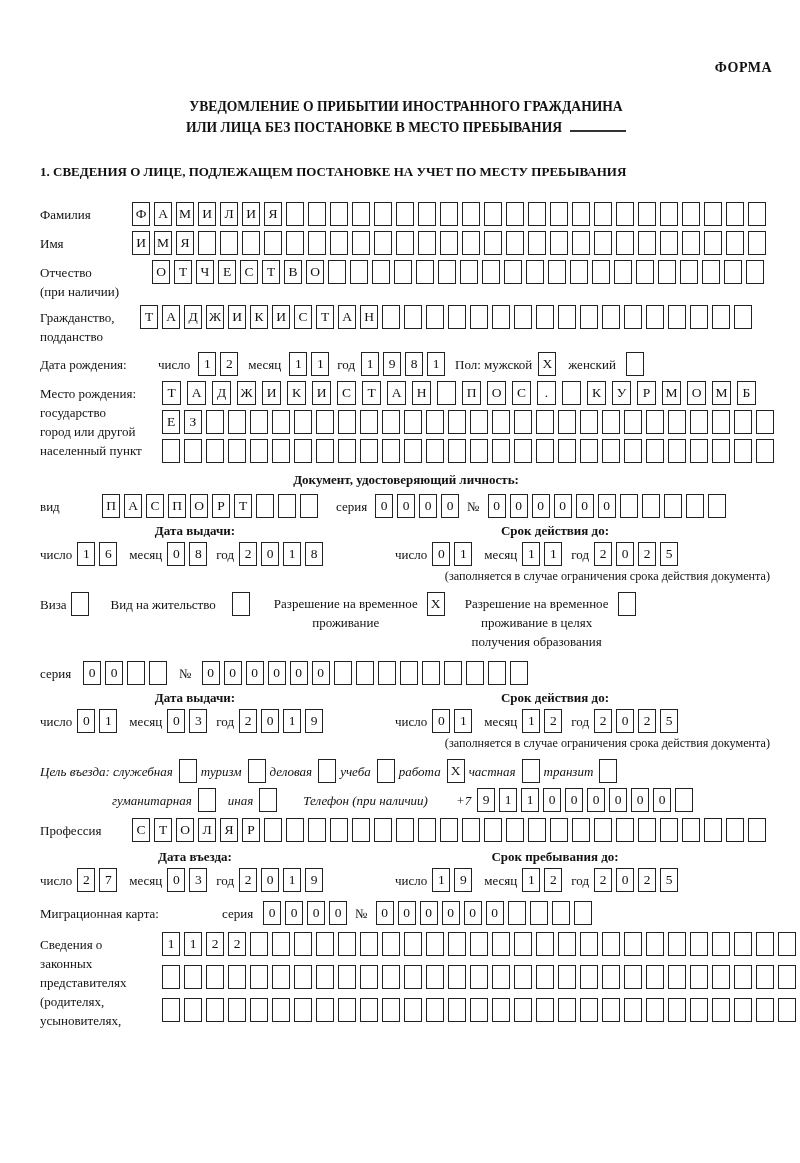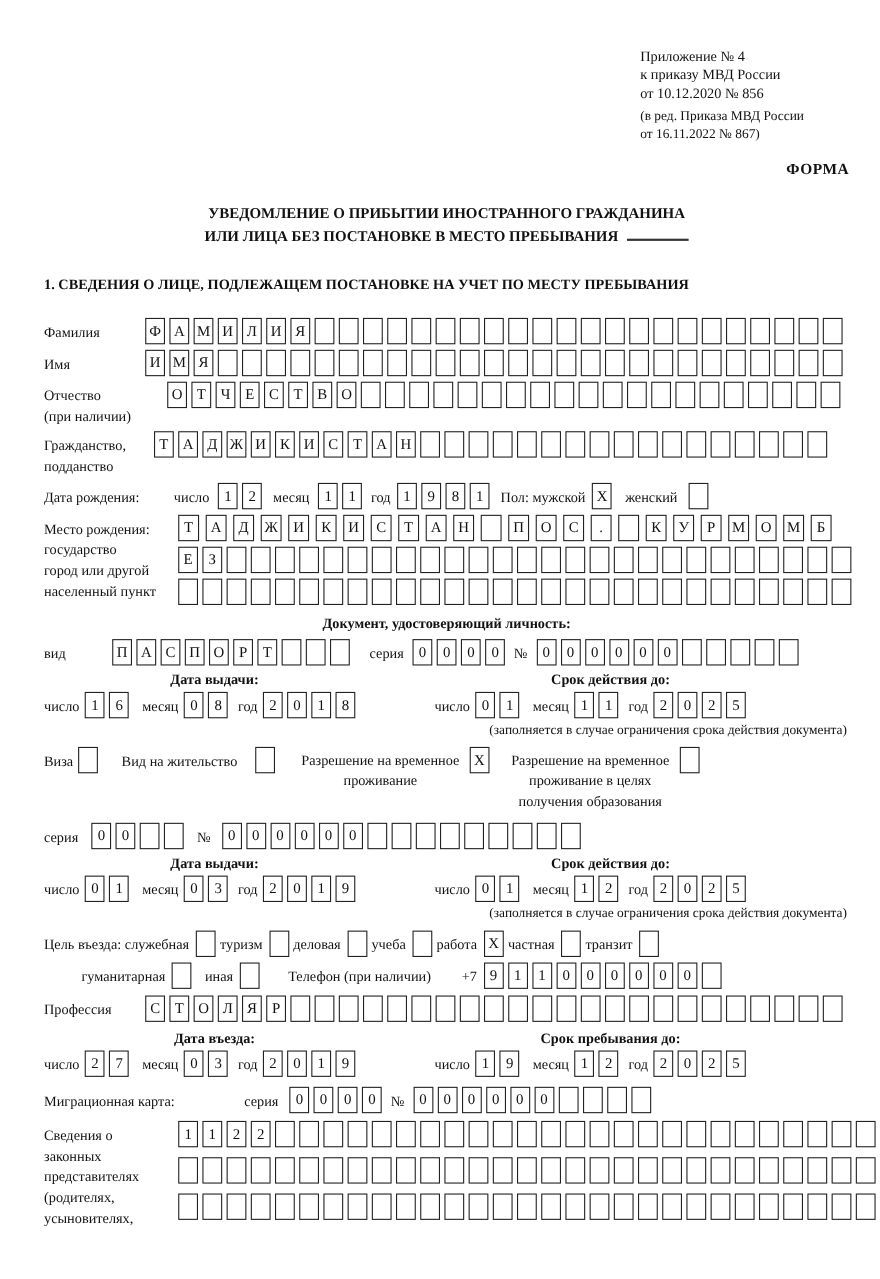--- a/index.html
+++ b/index.html
@@ -36,39 +36,30 @@
   .dg-col { }
   .dg-head { text-align:center; margin-bottom:3px;font-weight:bold; }
   .dg-row { display:flex; align-items:flex-start; }
   .dg-row .inl { margin-right:5px; }
   .validity-note { text-align:right; font-size:12.2px; margin:2px 2px 8px 0; }
   
   .visa-row { margin-top:8px; margin-bottom:10px; }
   .opt { display:flex; align-items:flex-start; }
   .opt-lines { text-align:center; line-height:19px; margin-right:9px; padding-top:2px; }
   
-  .purpose-row .inl { margin-right:6px; }
+  .purpose-row .inl { margin-right:6px;font-style:italic; }
   .two-col-label { line-height:19px; padding-top:3px; flex:none; }
   .stackrows > .boxes { margin-bottom:5px; }
   .reps-rows > .boxes { margin-bottom:9px; }
 </style>
 </head>
 <body>
 
 <div class="page">
 
-  <div class="top-right">
-    <div>Приложение № 4</div>
-    <div>к приказу МВД России</div>
-    <div>от 10.12.2020 № 856</div>
-    <div class="edition">
-      <div>(в ред. Приказа МВД России</div>
-      <div>от 16.11.2022 № 867)</div>
-    </div>
-  </div>
 
   <div class="forma">ФОРМА</div>
 
   <div class="title">
     <div>УВЕДОМЛЕНИЕ О ПРИБЫТИИ ИНОСТРАННОГО ГРАЖДАНИНА</div>
     <div>
       <span>ИЛИ ЛИЦА БЕЗ ПОСТАНОВКЕ В МЕСТО ПРЕБЫВАНИЯ</span><span class="title-blank"></span>
     </div>
   </div>
 
@@ -565,21 +556,21 @@
       <div class="boxes">
           <div class="cell"></div>
         </div>
       <span class="inl">транзит</span>
       <div class="boxes">
           <div class="cell"></div>
         </div>
     </div>
 
     <div class="frow purpose-row" style="margin-top:4px">
-      <span class="inl" style="margin-left:34px">гуманитарная</span>
+      <span class="inl" style="margin-left:72px">гуманитарная</span>
       <div class="boxes">
           <div class="cell"></div>
         </div>
       <span class="inl" style="margin-left:8px">иная</span>
       <div class="boxes">
           <div class="cell"></div>
         </div>
       <span class="inl" style="margin-left:22px">Телефон (при наличии)</span>
       <span class="inl" style="margin-left:22px">+7</span>
       <div class="boxes">

